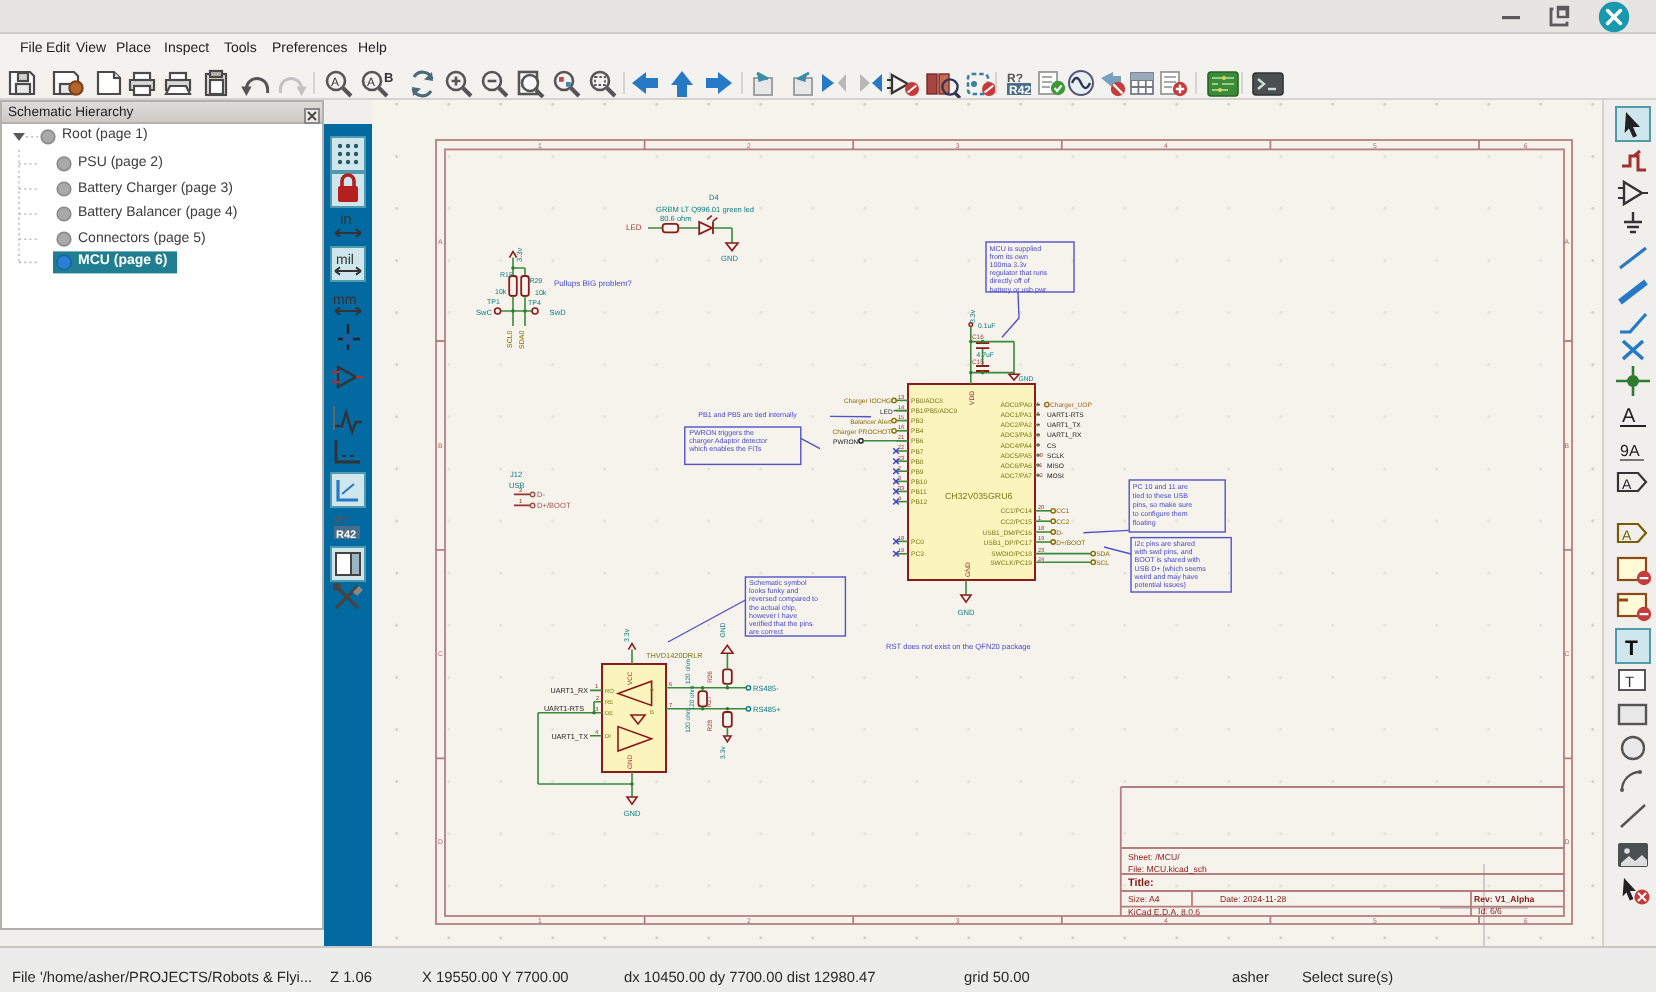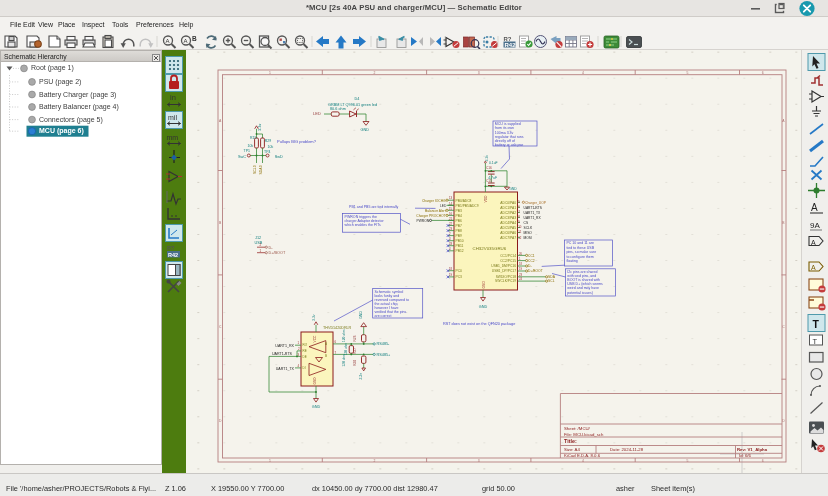--- a/index.html
+++ b/index.html
@@ -6,32 +6,31 @@
   #app{position:relative;width:828px;height:496px;background:#f0efec;font-family:"Liberation Sans",sans-serif;overflow:hidden;}
   .abs{position:absolute;}
   #titlebar{left:0;top:0;width:828px;height:17px;background:#e7e5e2;border-bottom:1px solid #cfccc8;box-sizing:border-box;}
   #title-text{left:0;top:3.2px;width:828px;text-align:center;font-size:7.7px;font-weight:bold;color:#444;letter-spacing:0.1px;}
   #menubar{left:0;top:17px;width:828px;height:16px;background:#f3f2ef;}
   .menuitem{position:absolute;top:4px;font-size:7px;color:#222;}
   #toolbar{left:0;top:33px;width:828px;height:17px;background:#f3f2ef;border-bottom:1px solid #d6d3cf;box-sizing:border-box;}
   #main{left:0;top:50px;width:828px;height:423px;background:#f0efec;}
   #hier{left:0;top:0px;width:162px;height:415px;background:#fff;border:1px solid #b4b1ad;box-sizing:border-box;}
   #hierhead{left:0;top:0;width:160px;height:11px;background:linear-gradient(#dedcd8,#cdcac6);border-bottom:1px solid #b4b1ad;box-sizing:border-box;}
-  #lefttools{left:162px;top:0;width:24px;height:423px;background:#4d7c0f;}
+  #lefttools{left:162px;top:12px;width:24px;height:423px;background:#0369a1;}
   #canvas{left:186px;top:0;width:615px;height:423px;background:#f7f6f0;}
   #righttools{left:801px;top:0;width:27px;height:423px;background:#f0efec;border-left:1px solid #d6d3cf;box-sizing:border-box;}
   #statusbar{left:0;top:473px;width:828px;height:23px;background:#ececea;border-top:1px solid #c9c7c4;box-sizing:border-box;}
   .sfield{position:absolute;top:10px;font-size:7.4px;color:#2a2a2a;white-space:pre;}
   .treerow{position:absolute;font-size:7px;color:#3c3c3c;white-space:pre;}
 </style>
 </head>
 <body>
 <div id="app">
   <div id="titlebar" class="abs"></div>
-  <div id="title-text" class="abs">*MCU [2s 40A PSU and charger/MCU] — Schematic Editor</div>
   <svg class="abs" style="left:748px;top:0;" width="80" height="17">
     <rect x="3" y="8" width="9" height="1.6" fill="#5a5a5a"></rect>
     <rect x="27.5" y="4.5" width="8" height="8" fill="none" stroke="#5a5a5a" stroke-width="1.4"></rect>
     <rect x="30" y="2.5" width="7" height="7" fill="none" stroke="#e7e5e2" stroke-width="2.6"></rect>
     <rect x="31" y="3.5" width="5" height="5" fill="none" stroke="#5a5a5a" stroke-width="1.2"></rect>
     <circle cx="59" cy="8.5" r="7.6" fill="#1899ae"></circle>
     <path d="M 55.8 5.3 L 62.2 11.7 M 62.2 5.3 L 55.8 11.7" stroke="#fff" stroke-width="1.8" stroke-linecap="round"></path>
   </svg>
   <div id="menubar" class="abs">
     <span class="menuitem" style="left:10px;">File</span>
@@ -642,15 +641,15 @@
       </g>
     </svg></div>
   </div>
   <div id="statusbar" class="abs">
     <span class="sfield" style="left:6px;">File '/home/asher/PROJECTS/Robots &amp; Flyi...</span>
     <span class="sfield" style="left:165px;text-align:right;">Z 1.06</span>
     <span class="sfield" style="left:211px;">X 19550.00 Y 7700.00</span>
     <span class="sfield" style="left:312px;">dx 10450.00 dy 7700.00 dist 12980.47</span>
     <span class="sfield" style="left:482px;">grid 50.00</span>
     <span class="sfield" style="left:616px;">asher</span>
-    <span class="sfield" style="left:651px;">Sheet item(s)</span>
+    <span class="sfield" style="left:651px;">Select sure(s)</span>
   </div>
 </div>
 
 </body></html>

